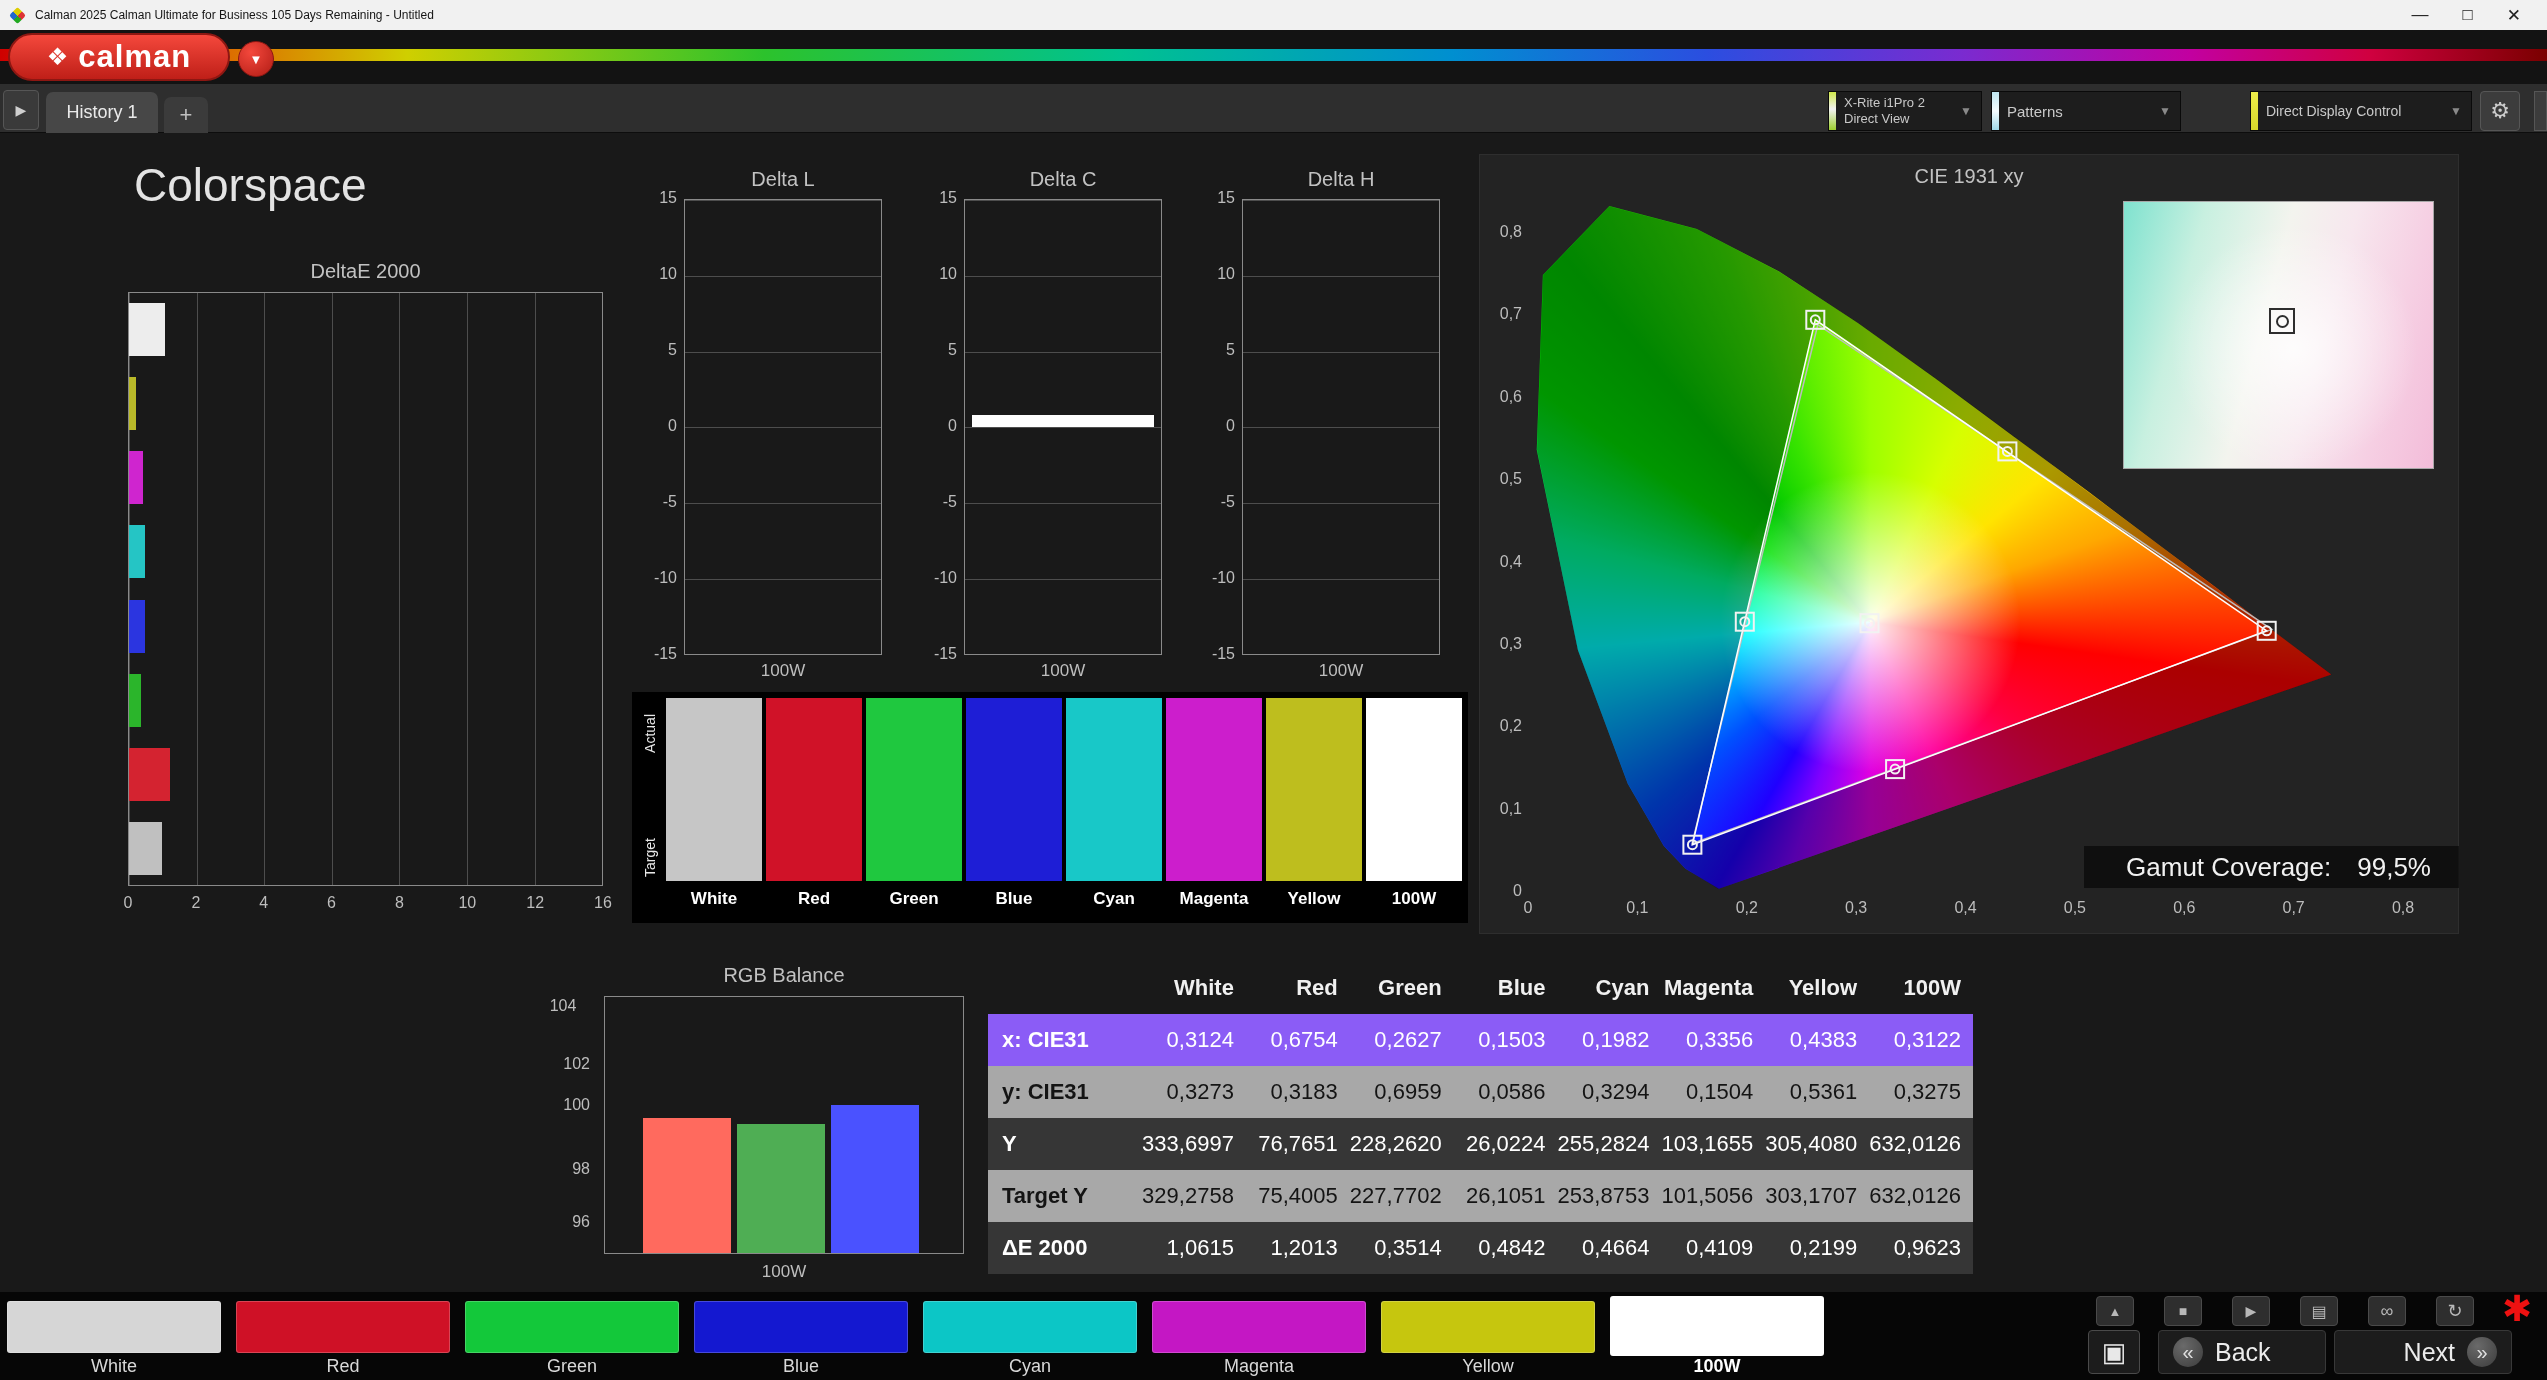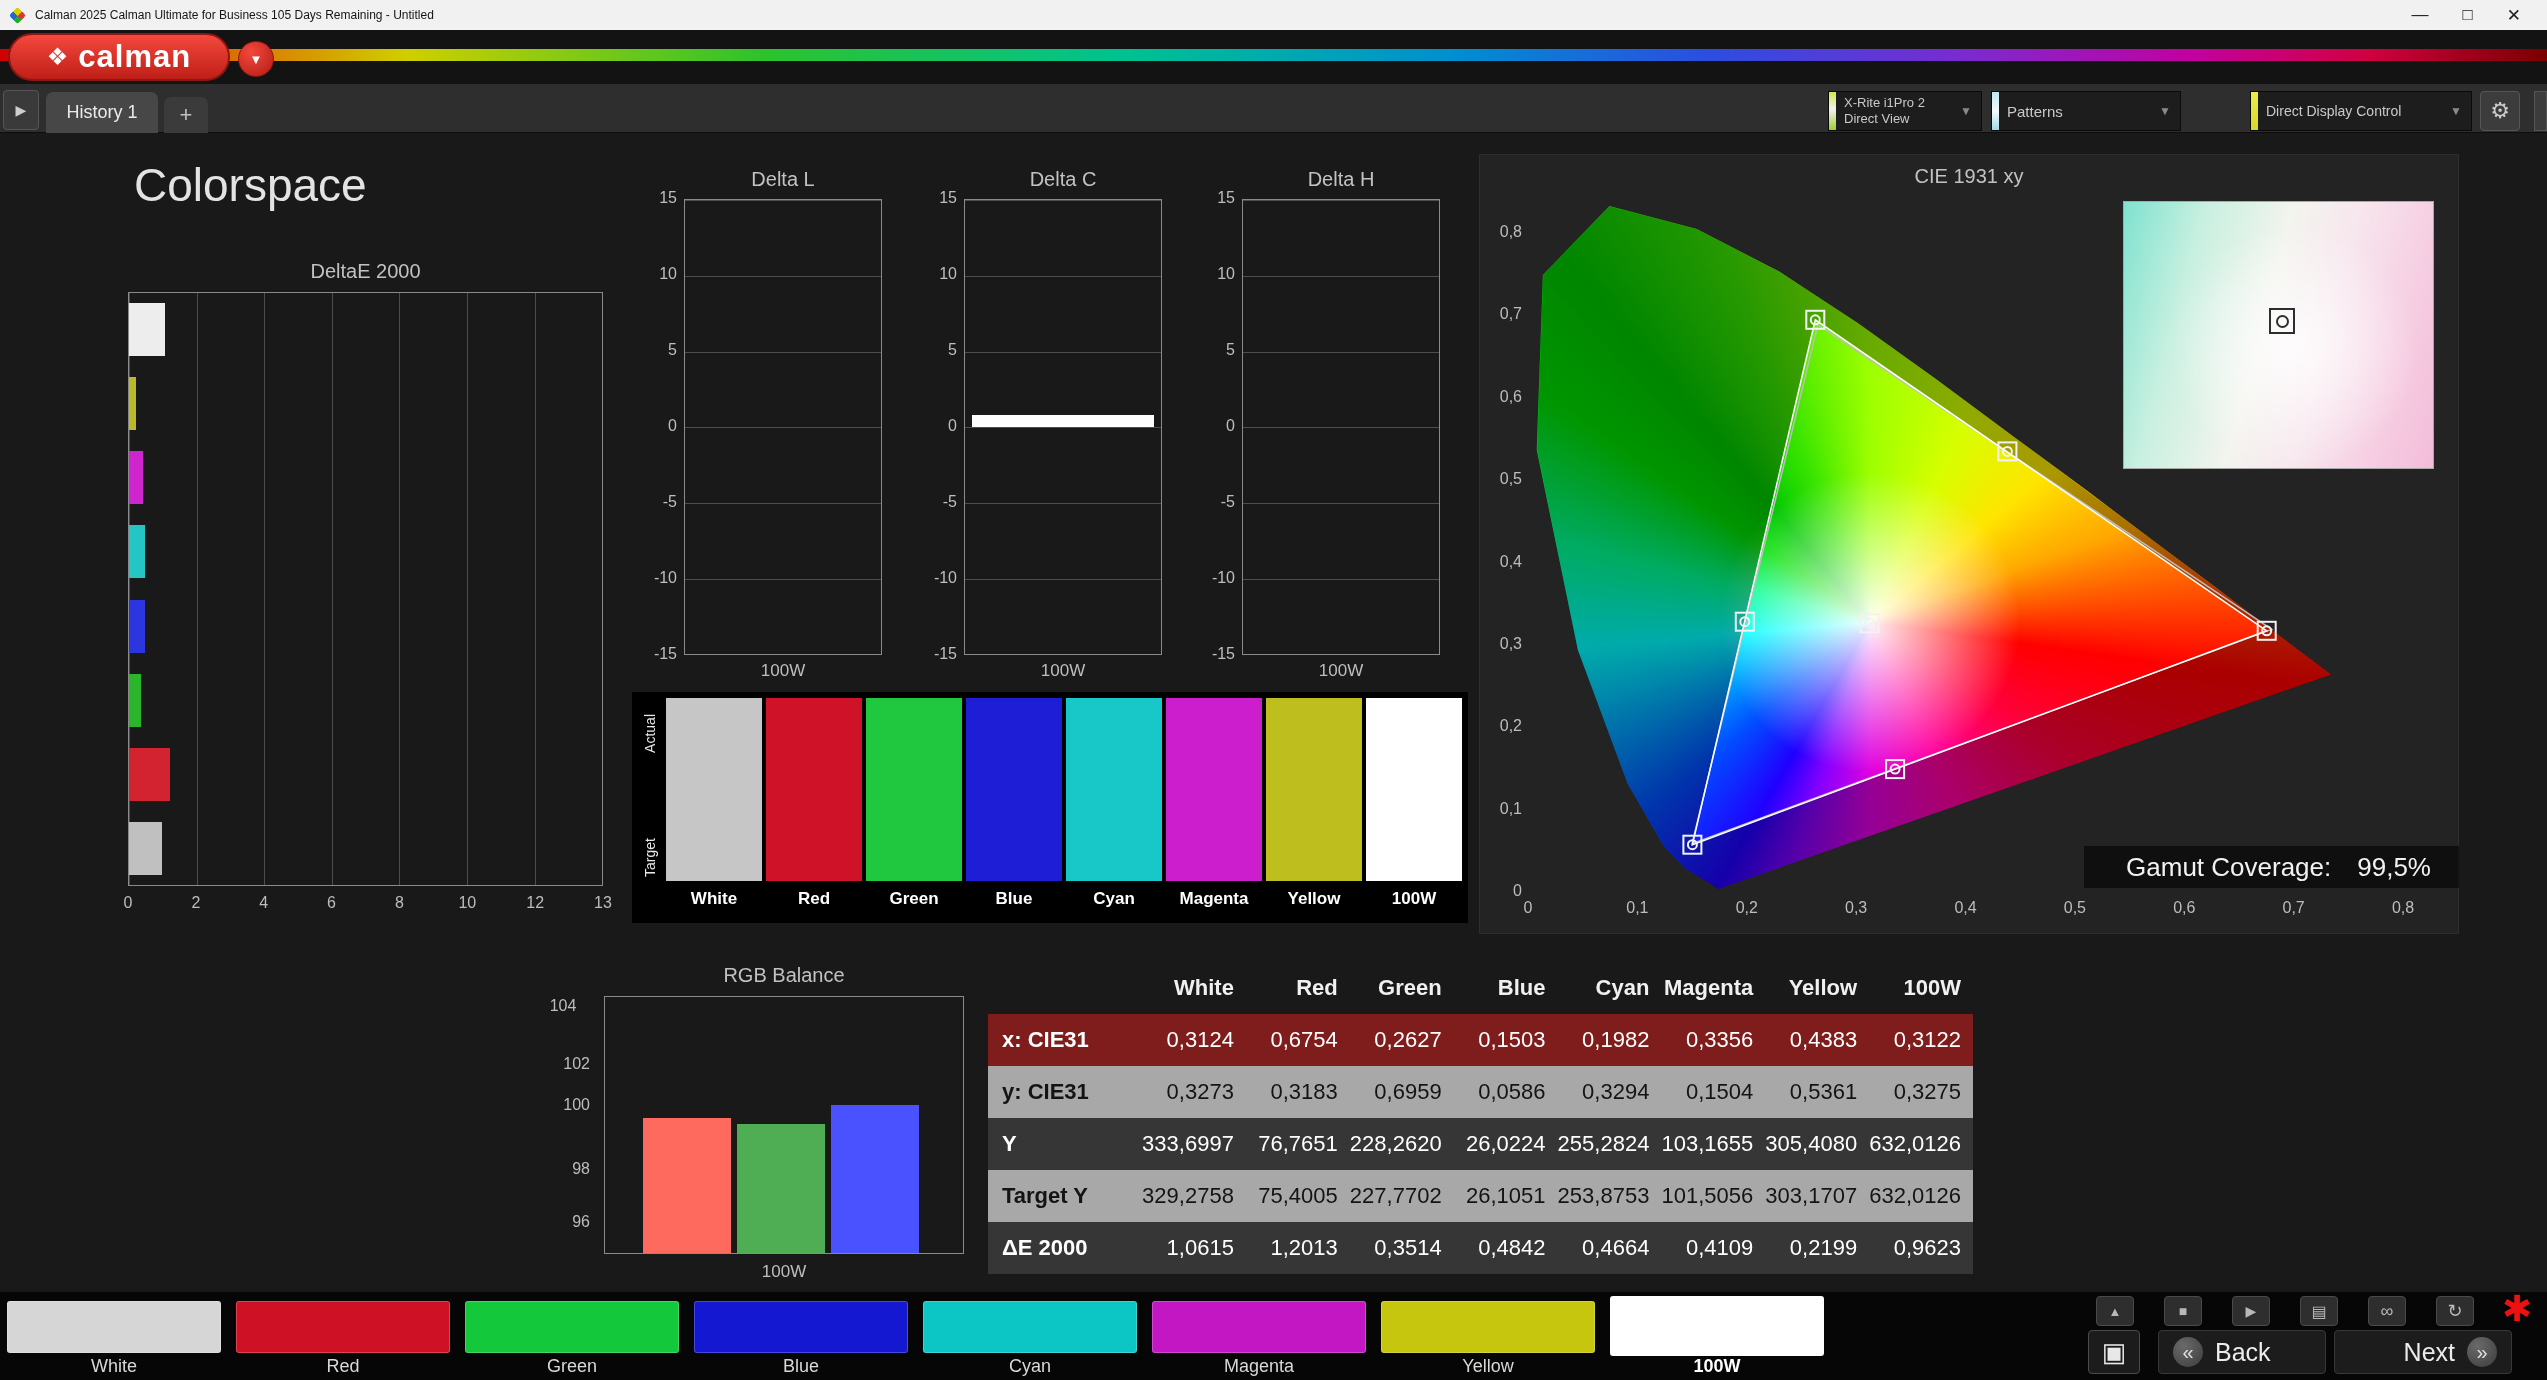--- a/index.html
+++ b/index.html
@@ -145,21 +145,21 @@
   #rgb-yticks{position:absolute;left:536px;top:996px;width:60px;height:258px;}
   #rgb-yticks span{position:absolute;right:6px;width:54px;text-align:right;}
   #rgb-xlabel{position:absolute;left:604px;top:1262px;width:360px;text-align:center;color:#bdbdbd;font-size:17px;}
 
   
   #meas-table{position:absolute;left:988px;top:962px;width:985px;border-collapse:collapse;
      font-size:22px;color:#fff;table-layout:fixed;}
   #meas-table th,#meas-table td{height:52px;padding:0 12px 0 0;text-align:right;white-space:nowrap;}
   #meas-table th.rowlabel{text-align:left;padding-left:14px;width:128px;font-weight:bold;}
   #meas-table thead th{color:#f0f0f0;font-weight:bold;background:transparent;}
-  tr.r-a{background:#7f1d1d;padding-left:26px;}
+  tr.r-a{background:#8b5cf6;padding-left:26px;}
   tr.r-b{background:#a8a8a8;color:#141414;}
   tr.r-c{background:#363636;}
 
   
   #bottombar{position:absolute;left:0;top:1292px;width:2547px;height:88px;background:#060606;}
   #bb-buttons{position:absolute;left:5px;top:0;height:100%;display:flex;gap:11px;}
   .bbtn{position:relative;width:218px;height:100%;cursor:pointer;}
   .bb-sw{position:absolute;left:2px;right:2px;top:9px;height:52px;border-radius:3px;
      border:1px solid rgba(255,255,255,.22);box-sizing:border-box;}
   .bb-label{position:absolute;left:0;right:0;bottom:3px;text-align:center;font-size:18px;color:#d8d8d8;}
@@ -271,21 +271,21 @@
       </div>
     </div>
   <div id="de-xlabels">
       <span class="tickspan" style="left: 0%;">0</span>
       <span class="tickspan" style="left: 14.2857%;">2</span>
       <span class="tickspan" style="left: 28.5714%;">4</span>
       <span class="tickspan" style="left: 42.8571%;">6</span>
       <span class="tickspan" style="left: 57.1429%;">8</span>
       <span class="tickspan" style="left: 71.4286%;">10</span>
       <span class="tickspan" style="left: 85.7143%;">12</span>
-      <span class="tickspan" style="left: 100%;">13</span>
+      <span class="tickspan" style="left: 100%;">16</span>
     </div>
 
   <div id="lch-root">
       <div class="lch" style="left: 620px;">
         <div class="lch-title">Delta L</div>
         <div class="lch-body">
           <span class="lch-tick" style="top: -11px;">15</span>
           <span class="lch-tick" style="top: 65px;">10</span>
           <span class="lch-tick" style="top: 141px;">5</span>
           <span class="lch-tick" style="top: 217px;">0</span>

